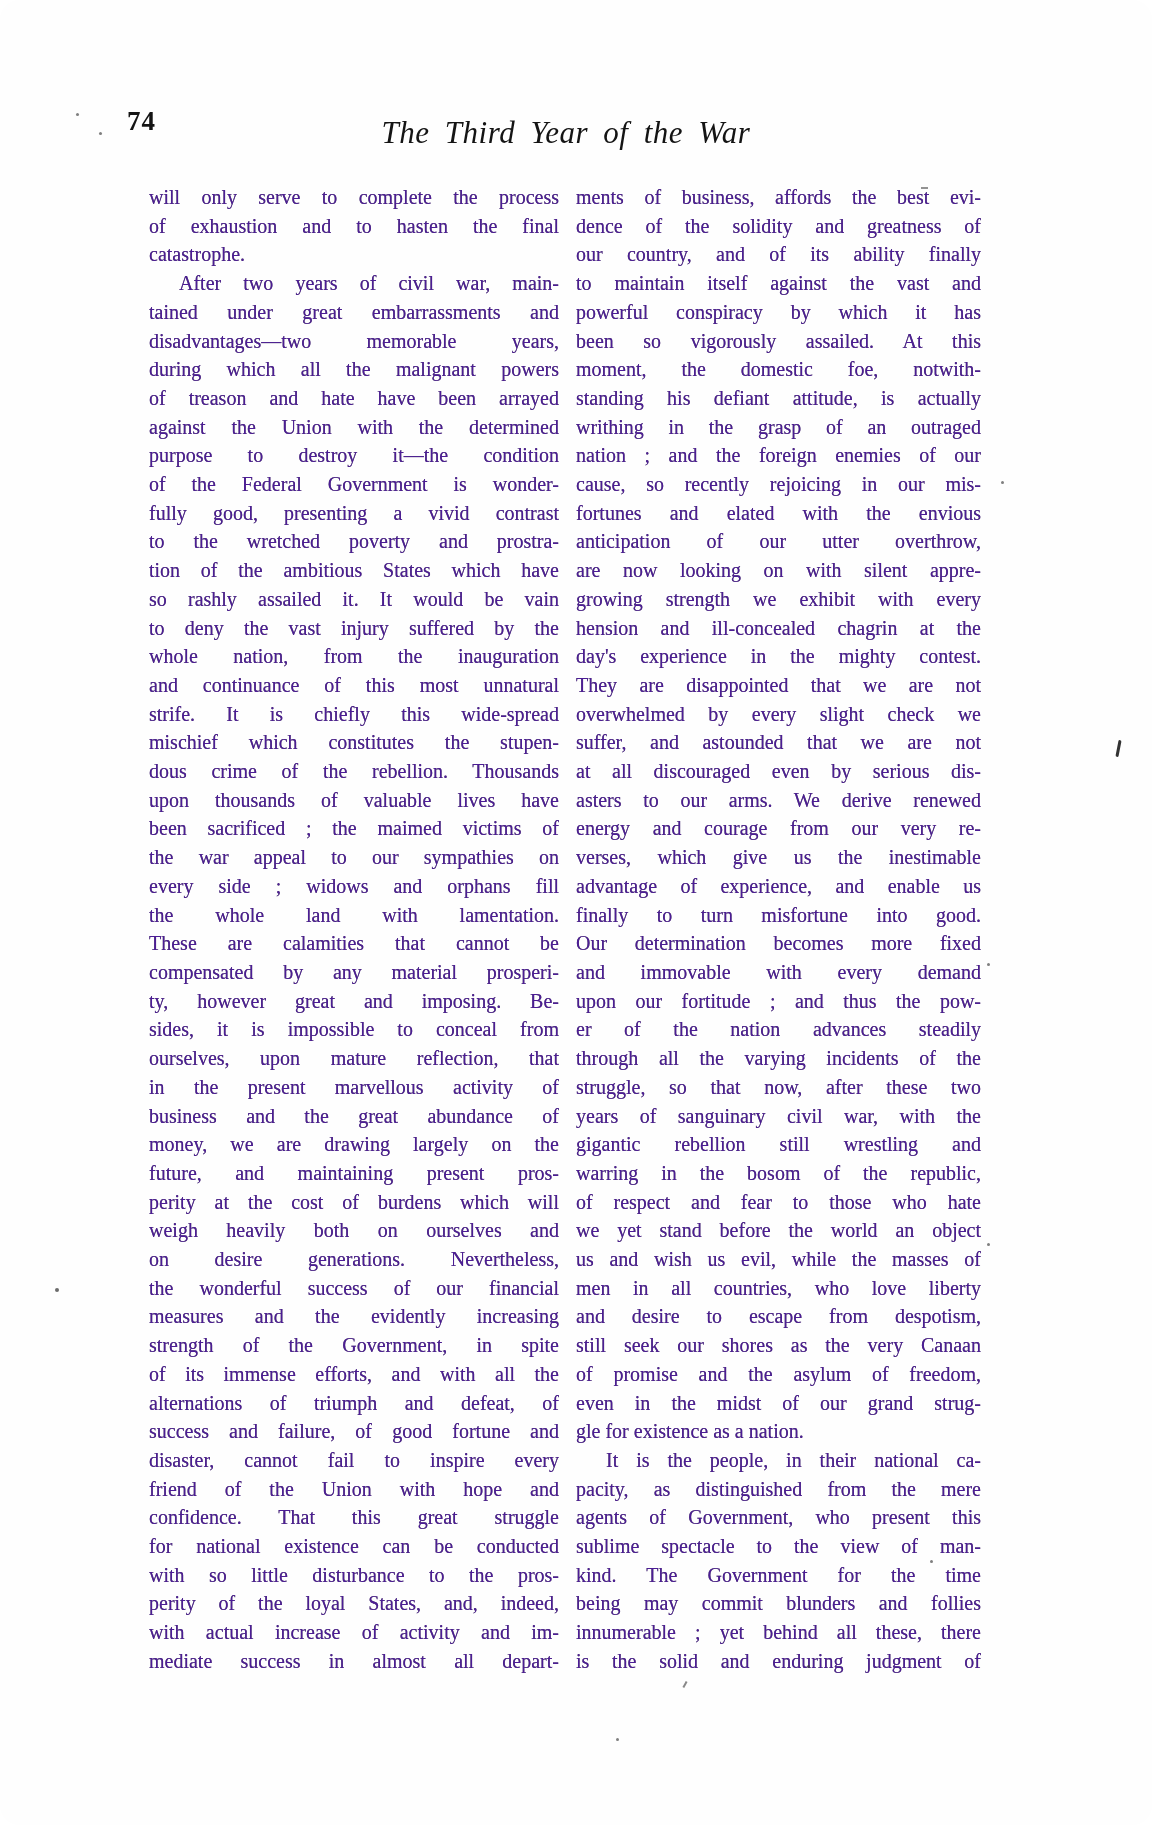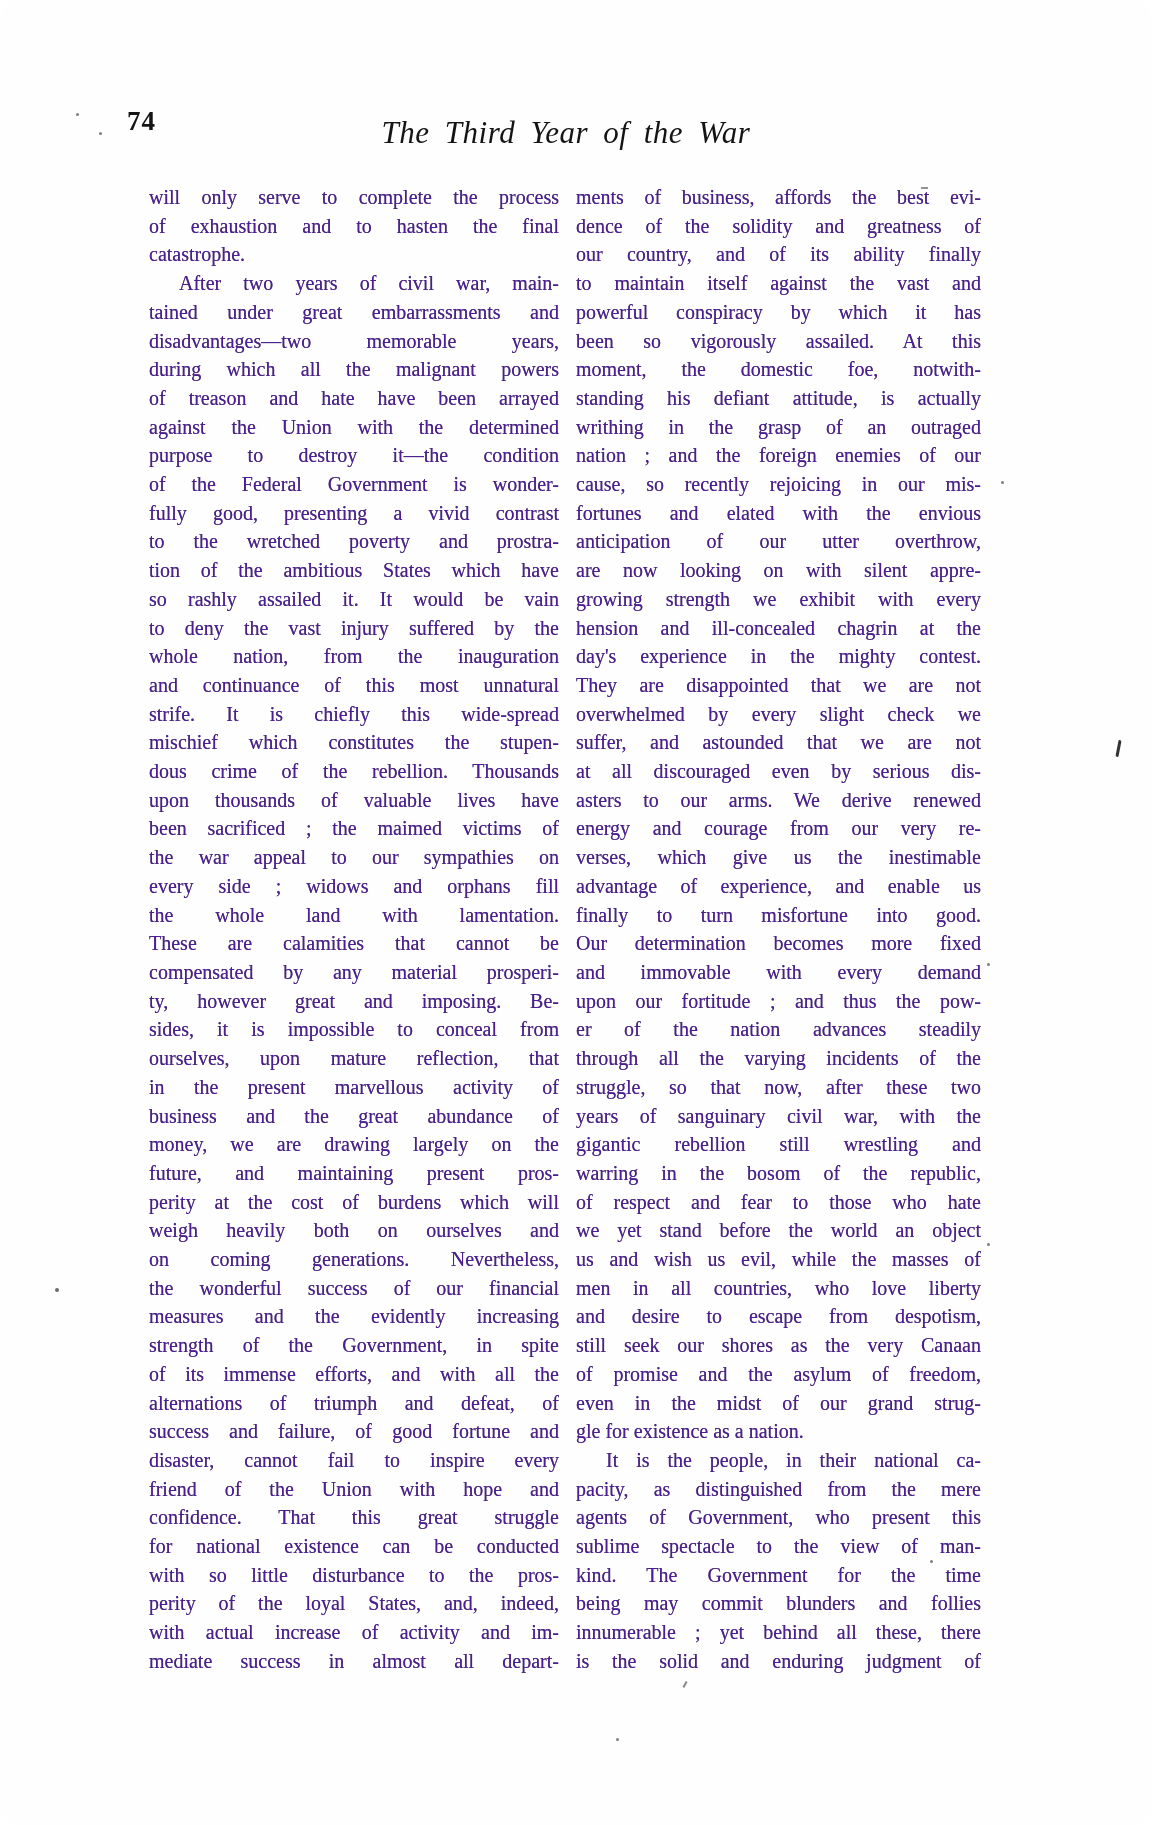--- a/index.html
+++ b/index.html
@@ -120,21 +120,21 @@
       <div class="line">compensated by any material prosperi-</div>
       <div class="line">ty, however great and imposing.  Be-</div>
       <div class="line">sides, it is impossible to conceal from</div>
       <div class="line">ourselves, upon mature reflection, that</div>
       <div class="line">in the present marvellous activity of</div>
       <div class="line">business and the great abundance of</div>
       <div class="line">money, we are drawing largely on the</div>
       <div class="line">future, and maintaining present pros-</div>
       <div class="line">perity at the cost of burdens which will</div>
       <div class="line">weigh heavily both on ourselves and</div>
-      <div class="line">on coming generations.  Nevertheless,</div>
+      <div class="line">on desire generations.  Nevertheless,</div>
       <div class="line">the wonderful success of our financial</div>
       <div class="line">measures and the evidently increasing</div>
       <div class="line">strength of the Government, in spite</div>
       <div class="line">of its immense efforts, and with all the</div>
       <div class="line">alternations of triumph and defeat, of</div>
       <div class="line">success and failure, of good fortune and</div>
       <div class="line">disaster, cannot fail to inspire every</div>
       <div class="line">friend of the Union with hope and</div>
       <div class="line">confidence.  That this great struggle</div>
       <div class="line">for national existence can be conducted</div>

